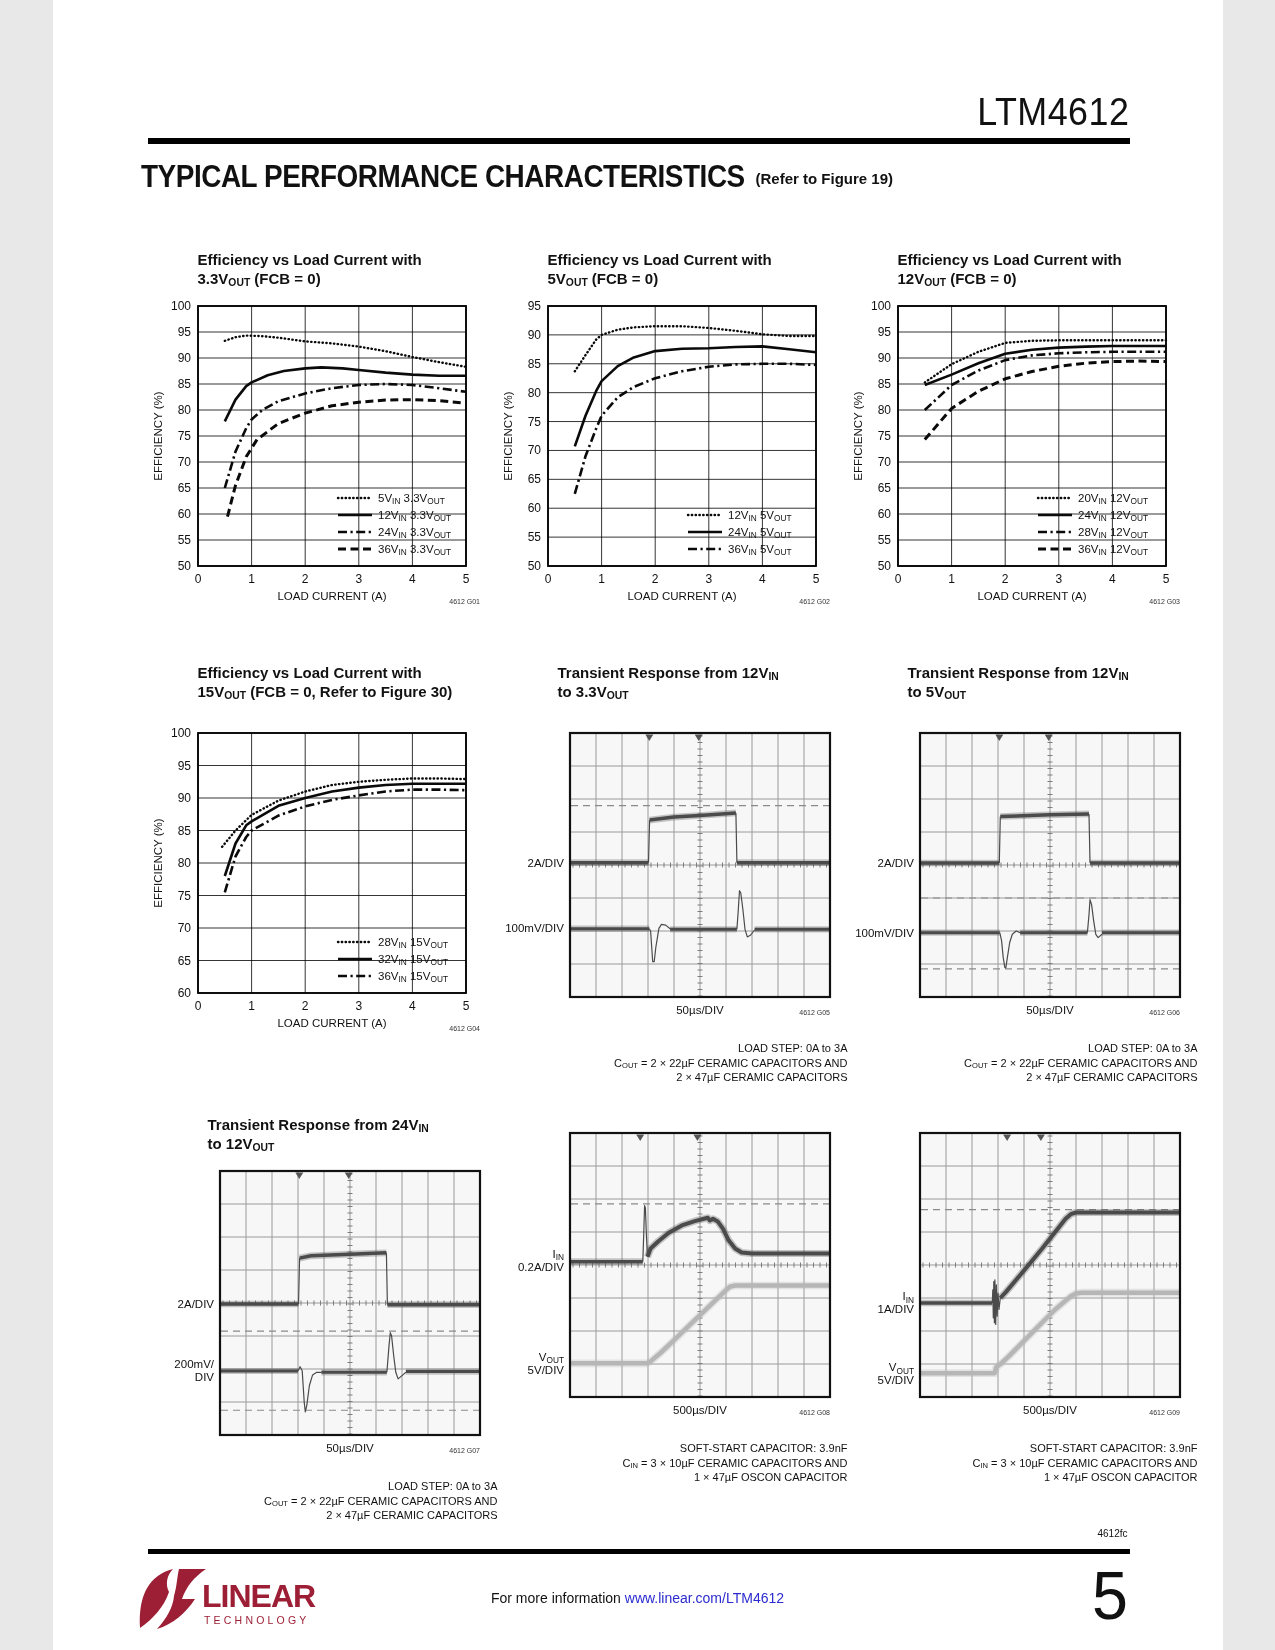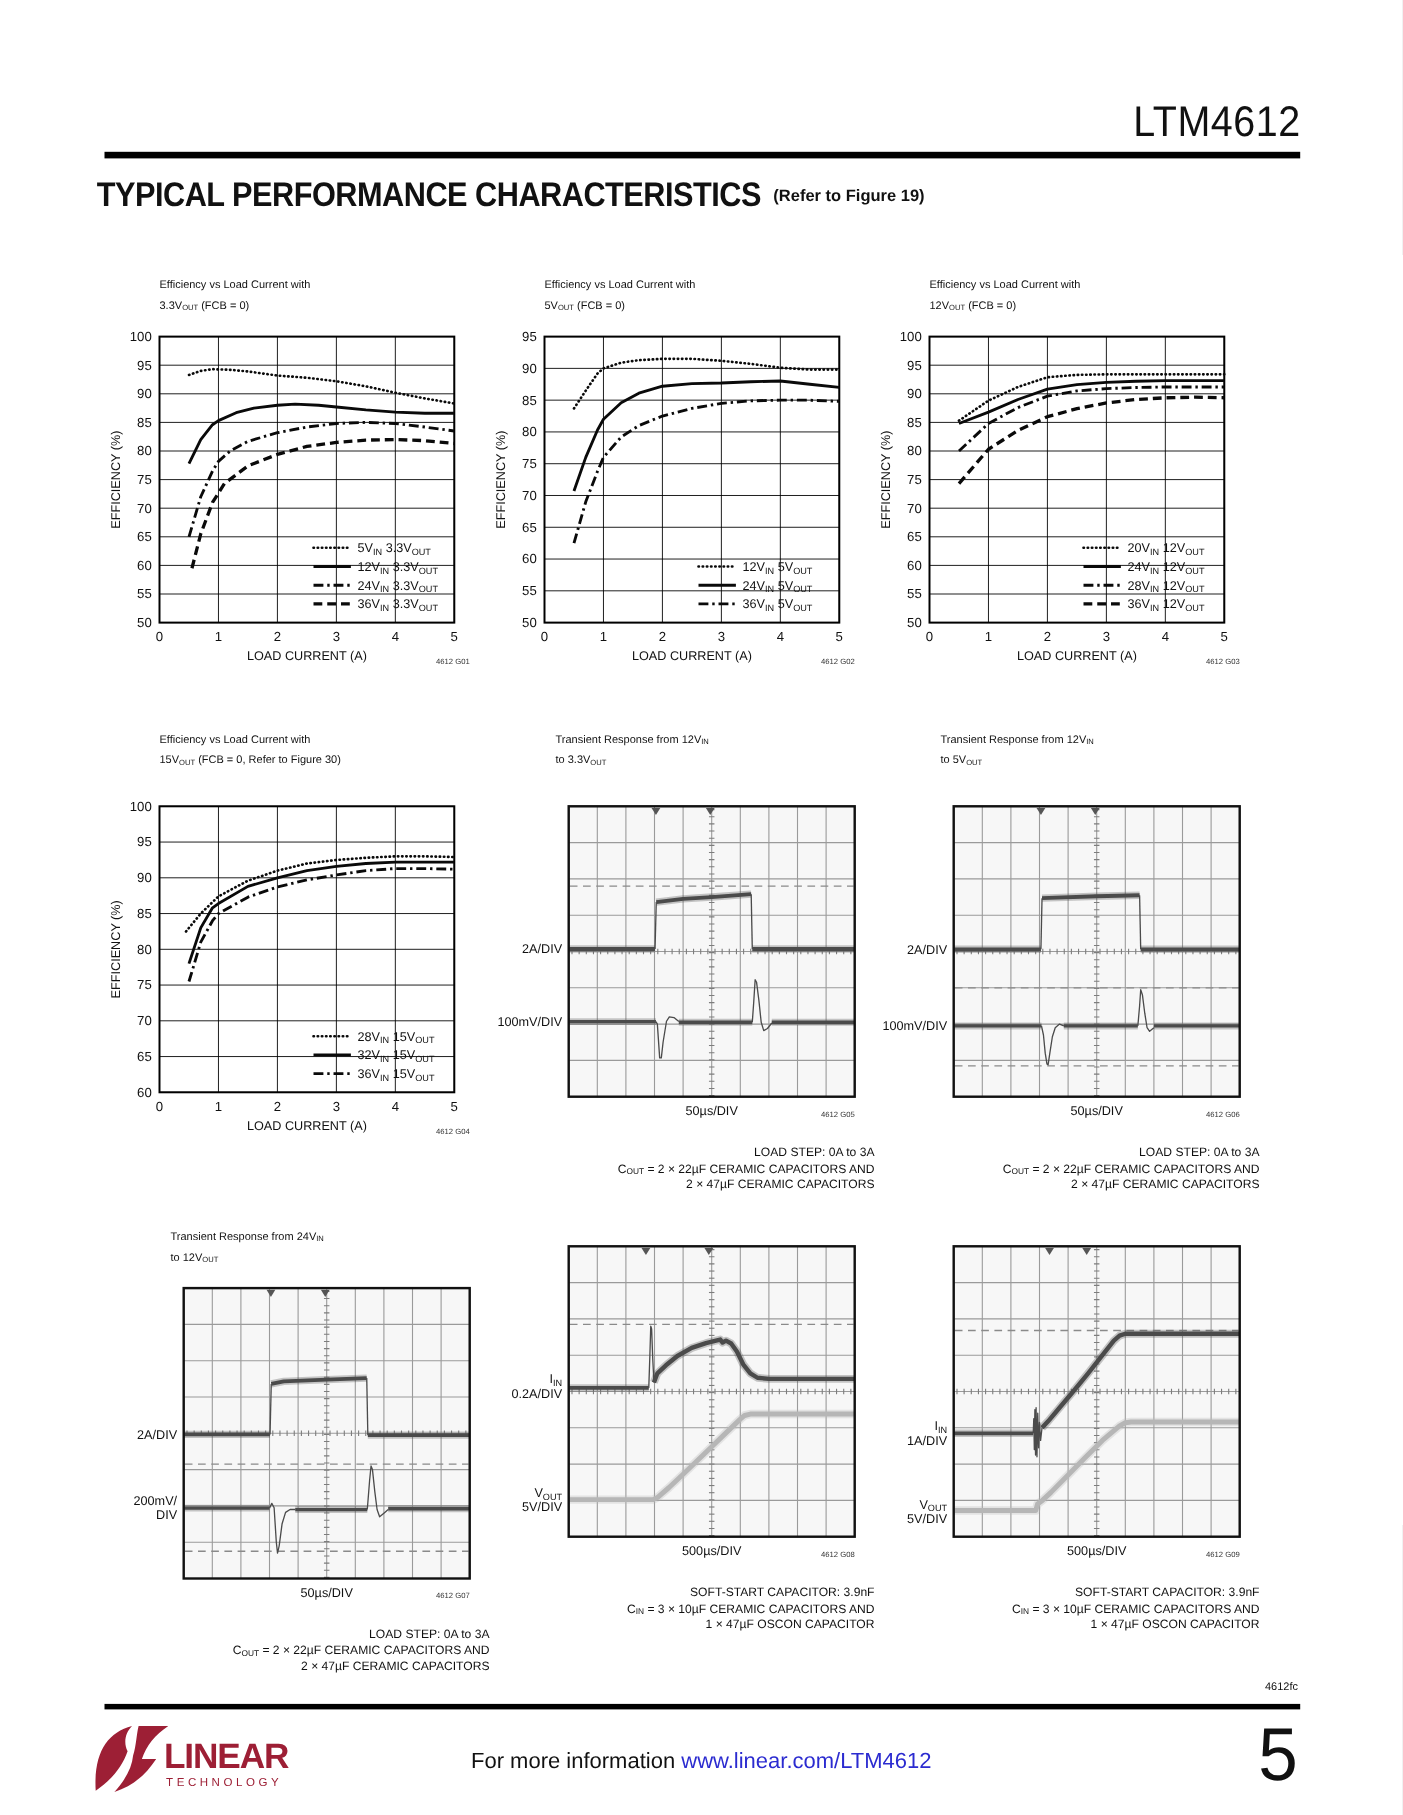--- a/index.html
+++ b/index.html
@@ -1,41 +1,41 @@
 <!DOCTYPE html>
 <html><head>
 <meta charset="utf-8">
 <style>
   html,body{margin:0;padding:0;background:#e8e8e8;}
-  .page{position:relative;width:1275px;height:1650px;background:#ffffff;margin:0 auto;
+  .page{position:relative;width:1170px;height:1650px;background:#ffffff;margin:0 auto;
         font-family:"Liberation Sans",sans-serif;color:#111;overflow:hidden;}
   .part-number{position:absolute;top:90px;right:93px;font-size:39px;font-weight:400;
         letter-spacing:.5px;transform:scaleX(.92);transform-origin:right;}
   .header-rule{position:absolute;top:138px;left:95px;right:93px;height:6px;background:#000;}
   .section-heading{position:absolute;top:159px;left:88px;height:36px;white-space:nowrap;}
   .heading-main{display:inline-block;font-size:31px;font-weight:700;letter-spacing:-.5px;
         transform:scaleX(.9);transform-origin:left;}
   .heading-sub{position:absolute;left:615px;top:11px;font-size:15px;font-weight:700;}
   .charts-grid{position:absolute;top:250px;left:95px;display:grid;
         grid-template-columns:350px 350px 350px;grid-template-rows:413px 452px auto;}
   .chart-cell{position:relative;}
-  .chart-title{font-size:10px;font-weight:400;line-height:19px;white-space:nowrap;}
+  .chart-title{font-size:15px;font-weight:700;line-height:19px;white-space:nowrap;}
   .eff .chart-title{margin-left:50px;}
   .scope .chart-title{margin-left:60px;}
   svg.plot{display:block;}
   .eff.r1 svg.plot{margin-top:10px;}
   .eff.r2 svg.plot{margin-top:24px;}
   .scope.r2 svg.plot{margin-top:26px;}
   .scope.r3 svg.plot{margin-top:12px;}
   .chart-caption{margin:16px 0 0 55px;font-size:11px;line-height:14.5px;white-space:nowrap;text-align:right;}
   sub.sb{font-size:69%;vertical-align:-0.15em;line-height:0;}
   .doc-code{position:absolute;top:1528px;right:95px;font-size:10px;}
   .footer-rule{position:absolute;top:1549px;left:95px;right:93px;height:5px;background:#000;}
   .logo{position:absolute;top:1566px;left:83px;}
-  .info-line{position:absolute;top:1590px;left:0;width:100%;text-align:center;font-size:20px;}
+  .info-line{position:absolute;top:1590px;left:0;width:100%;text-align:center;font-size:14px;}
   .info-line a{text-decoration:none;cursor:pointer;}
   .page-number{position:absolute;top:1556px;right:95px;font-size:68px;font-weight:200;
         transform:scaleX(.95);transform-origin:right;}
 </style>
 </head>
 <body>
 
 <div class="page">
 
   <div class="part-number">LTM4612</div>

